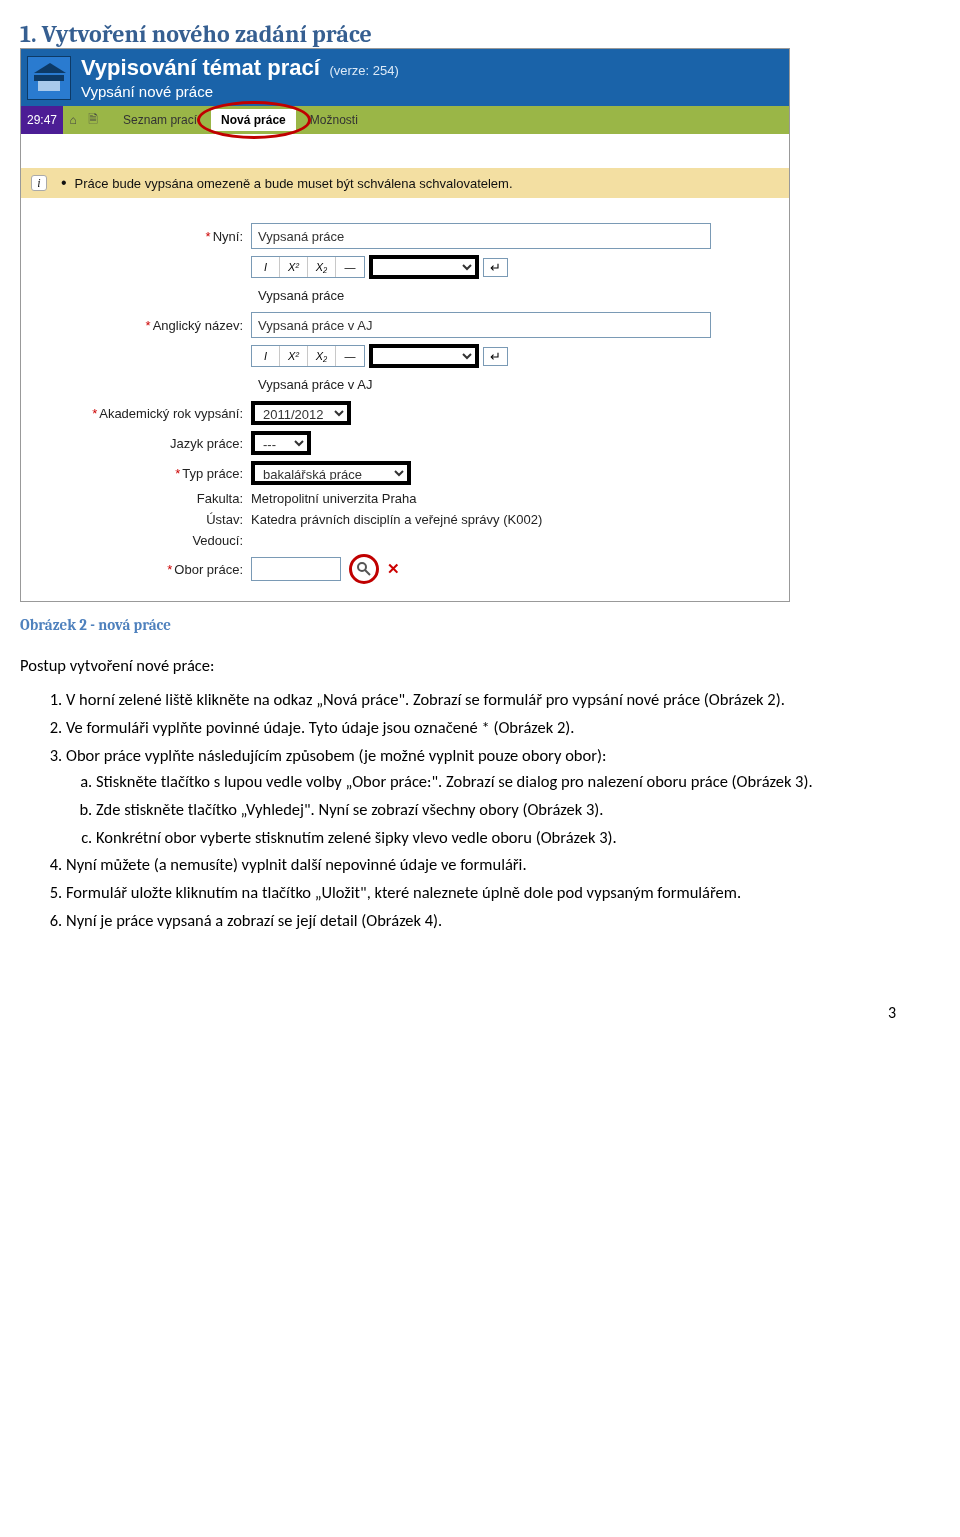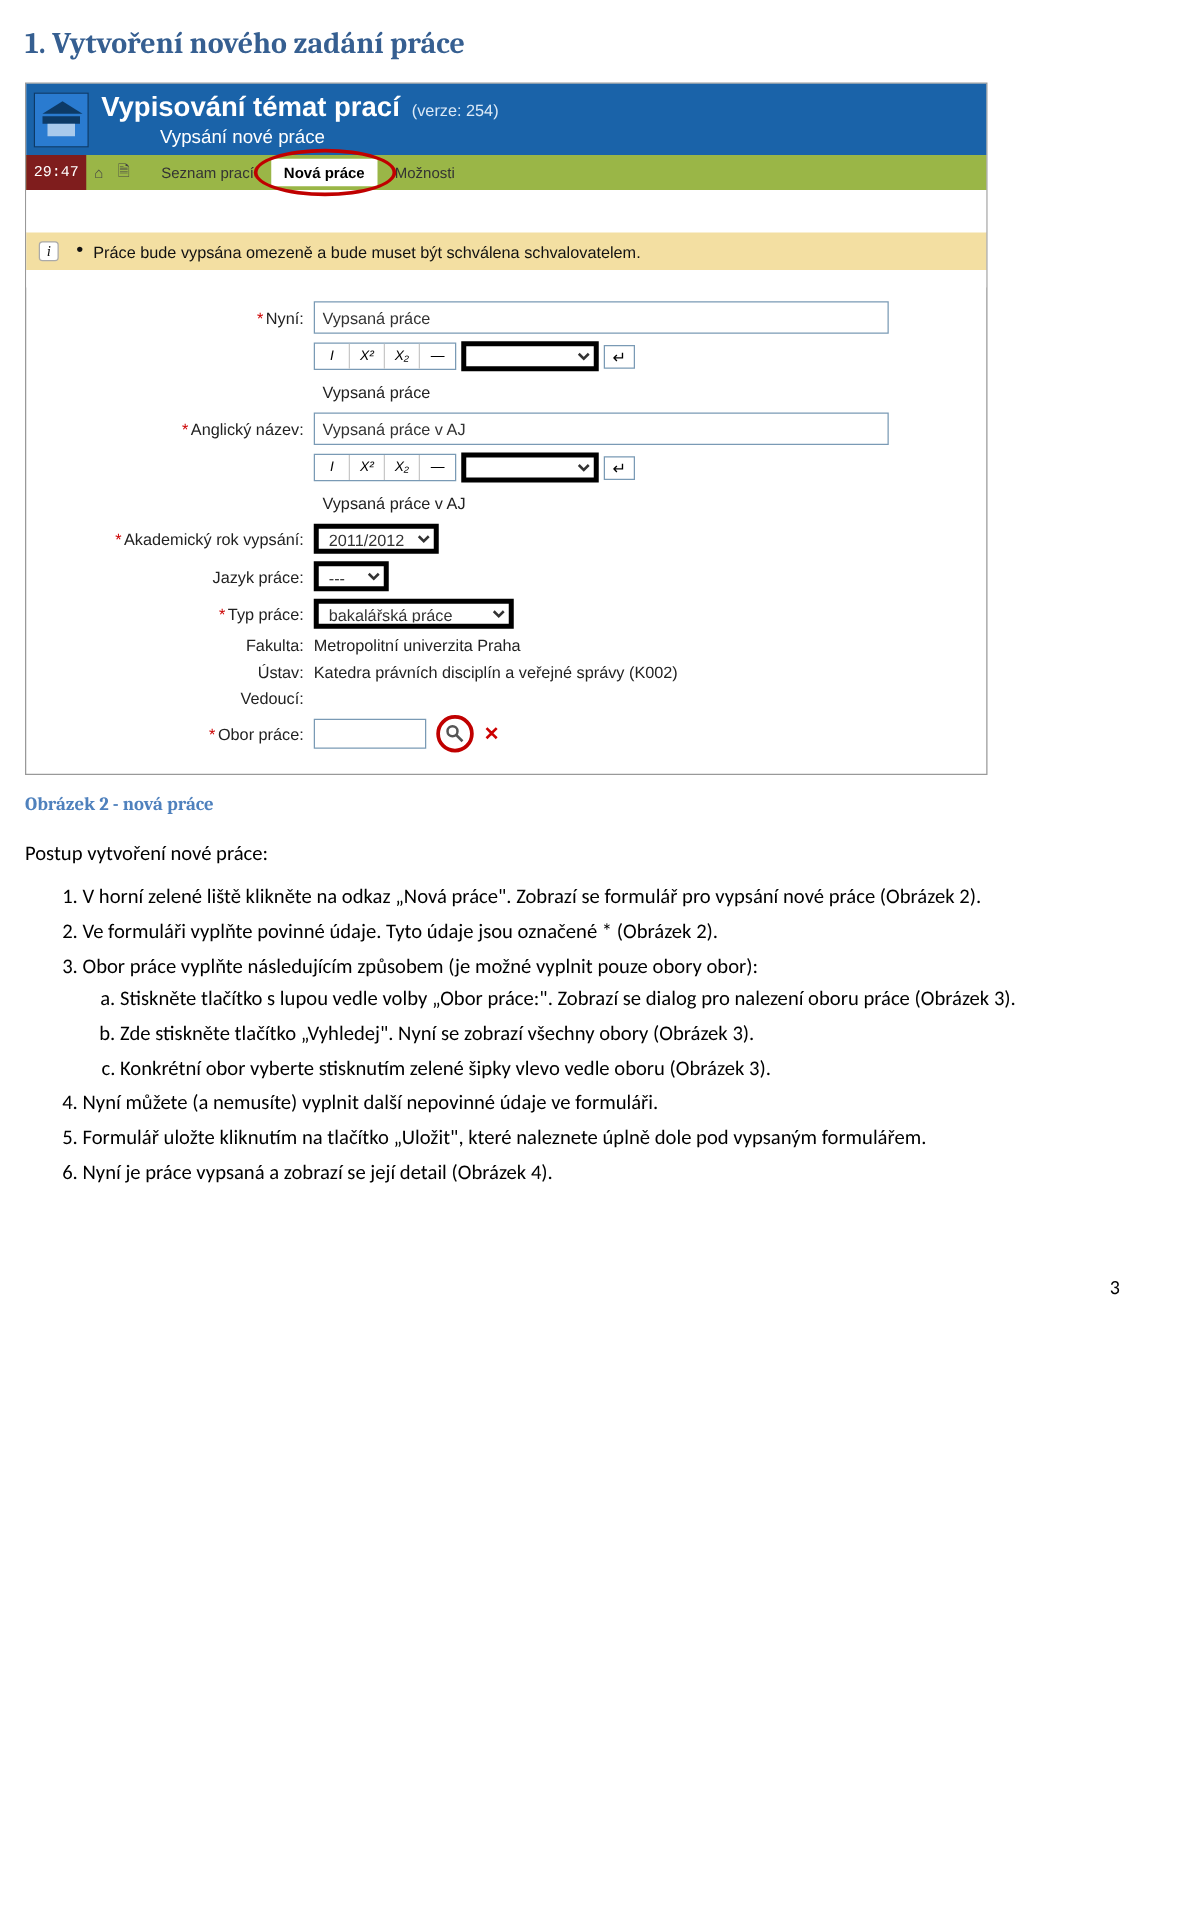--- a/index.html
+++ b/index.html
@@ -7,21 +7,20 @@
     font-family: Cambria, Georgia, serif;
     background: #fff;
     color: #000;
     width: 960px;
     padding: 20px 60px 40px 20px;
   }
   h1.sec-heading {
     color: #365f91;
     font-size: 24px;
     font-weight: bold;
-    margin-bottom: 18px;
   }
   .screenshot {
     border: 1px solid #999;
     width: 770px;
     margin-bottom: 14px;
     font-family: Arial, sans-serif;
     font-size: 13px;
     background: #fff;
   }
   .hdr-blue {
@@ -34,30 +33,30 @@
   .hdr-icon {
     width: 44px; height: 44px;
     background: #2a7bd0;
     border: 1px solid #0d3a66;
     margin-right: 10px;
     position: relative;
   }
   .hdr-icon svg { position: absolute; top: 4px; left: 4px; }
   .hdr-title { font-size: 22px; font-weight: bold; }
   .hdr-version { font-size: 13px; margin-left: 6px; color: #dbe9f7; }
-  .hdr-sub { font-size: 15px; margin-top: 2px; color: #fff; margin-left: 47px; }
+  .hdr-sub { font-size: 15px; margin-top: 2px; color: #fff; }
   .green-bar {
     background: #9ab647;
     display: flex;
     align-items: center;
     height: 28px;
     color: #333;
     font-size: 12px;
   }
-  .gb-time { background: #7f1d1d; color: #fff; padding: 0 6px; height: 100%; display: flex; align-items: center; font-family: Liberation Mono, monospace; }
+  .gb-time { background: #4c1d95; color: #fff; padding: 0 6px; height: 100%; display: flex; align-items: center; }
   .gb-icon { width: 20px; text-align: center; color: #444; }
   .gb-sep { width: 6px; }
   .gb-label { padding: 0 14px; color: #333; }
   .gb-tab-active {
     background: #fff;
     color: #000;
     font-weight: bold;
     padding: 4px 10px;
     position: relative;
     text-align: right;

